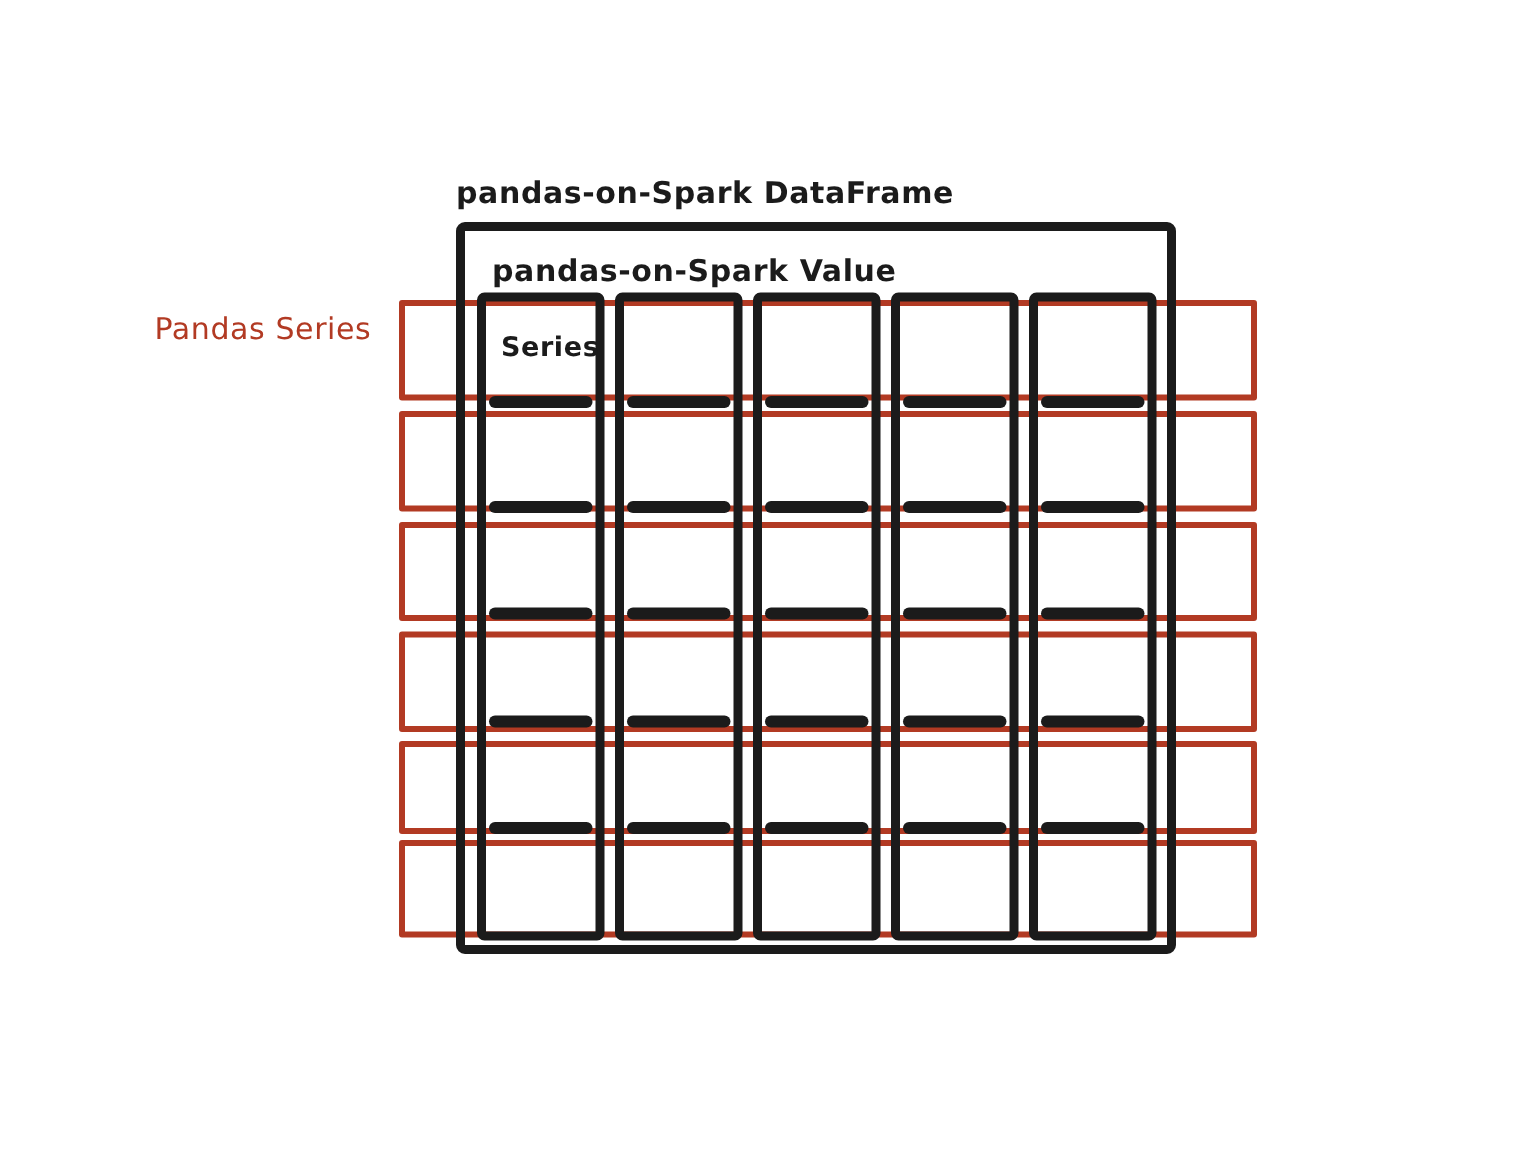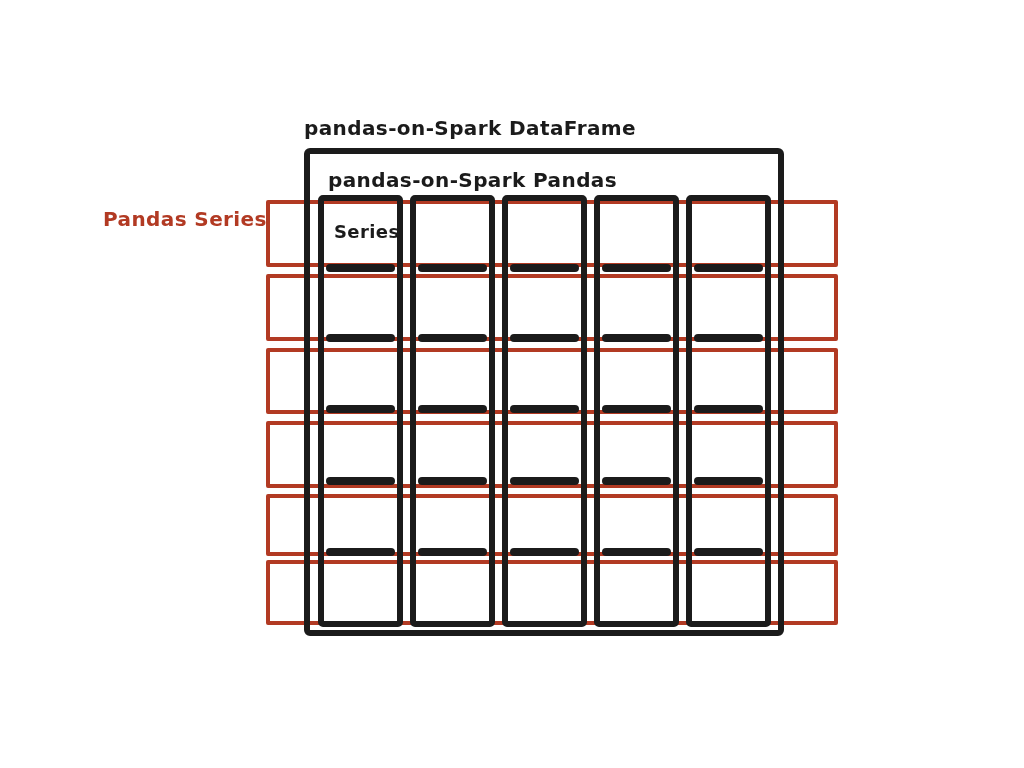--- a/index.html
+++ b/index.html
@@ -32,21 +32,21 @@
     z-index: 3;
   }
   .series-label {
     position: absolute; left: 18px; top: 14px;
     font-size: 20px; font-weight: 600; letter-spacing: 0.4px;
     color: var(--ink, #1b1b1b);
     white-space: nowrap;
   }
   .pandas-label {
     position: absolute; left: 103px; top: 207px;
-    font-size: 20px; font-weight: 700; letter-spacing: 0.4px;
+    font-size: 20px; font-weight: 400; letter-spacing: 0.4px;
     color: var(--accent, #b23a23);
     white-space: nowrap;
     z-index: 5;
   }
   .value-label {
     position: absolute; left: 334px; top: 221px;
     font-size: 18px; font-weight: 600; letter-spacing: 0.4px;
     color: var(--ink, #1b1b1b);
     z-index: 6;
   }
@@ -72,21 +72,21 @@
   }
 </style>
 </head>
 <body>
 
 <div class="canvas" style="--ink: #1b1b1b; --accent: #b23a23; --bg: #ffffff;">
 
   <div class="df-title">pandas-on-Spark DataFrame</div>
 
   <div class="outer-box">
-    <div class="series-label">pandas-on-Spark Pandas</div>
+    <div class="series-label">pandas-on-Spark Value</div>
   </div>
 
   <div class="pandas-label">Pandas Series</div>
 
   <div id="red-rows">
       <div class="red-row" style="left: 266px; top: 200px; width: 572px; height: 67px;"></div>
       <div class="red-row" style="left: 266px; top: 274px; width: 572px; height: 67px;"></div>
       <div class="red-row" style="left: 266px; top: 348px; width: 572px; height: 66px;"></div>
       <div class="red-row" style="left: 266px; top: 421px; width: 572px; height: 67px;"></div>
       <div class="red-row" style="left: 266px; top: 494px; width: 572px; height: 62px;"></div>

